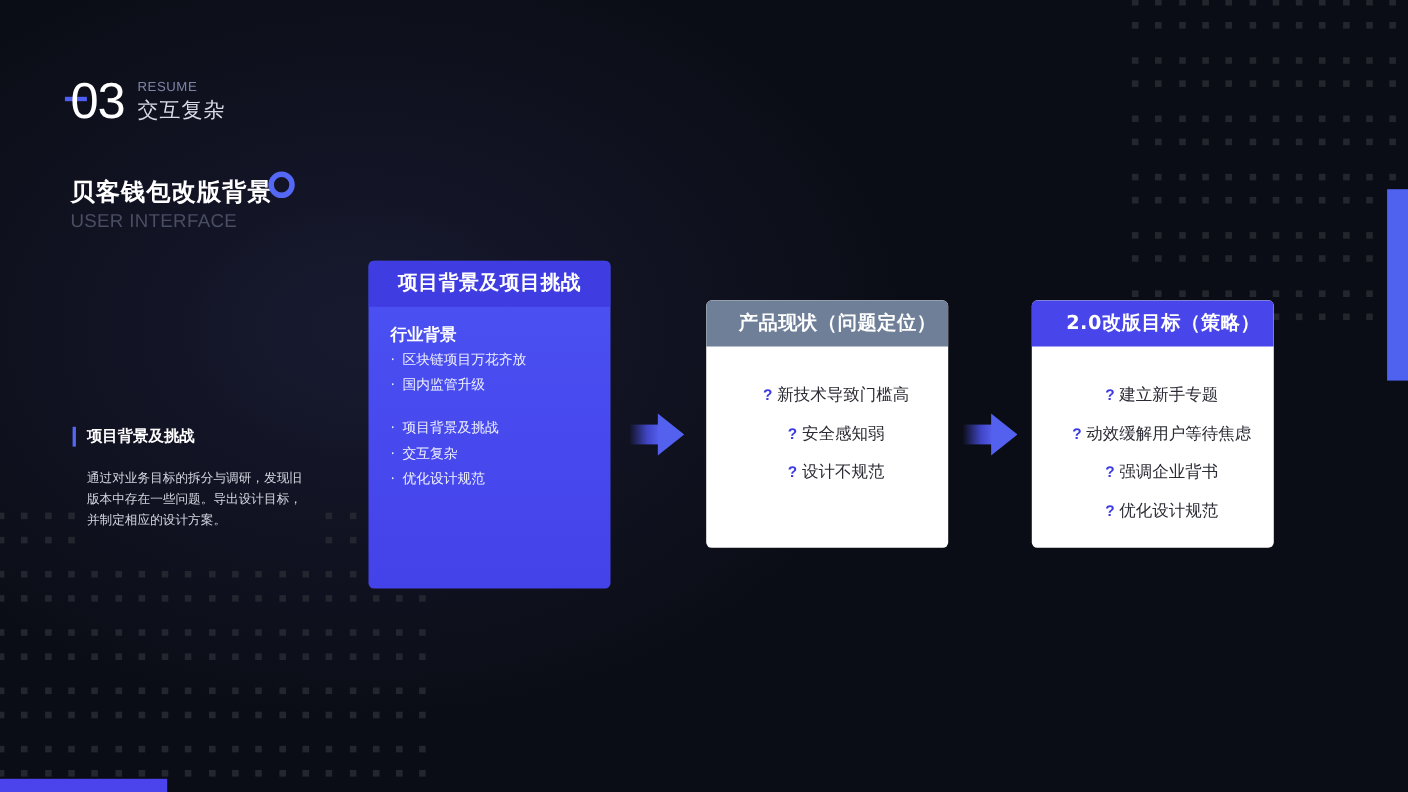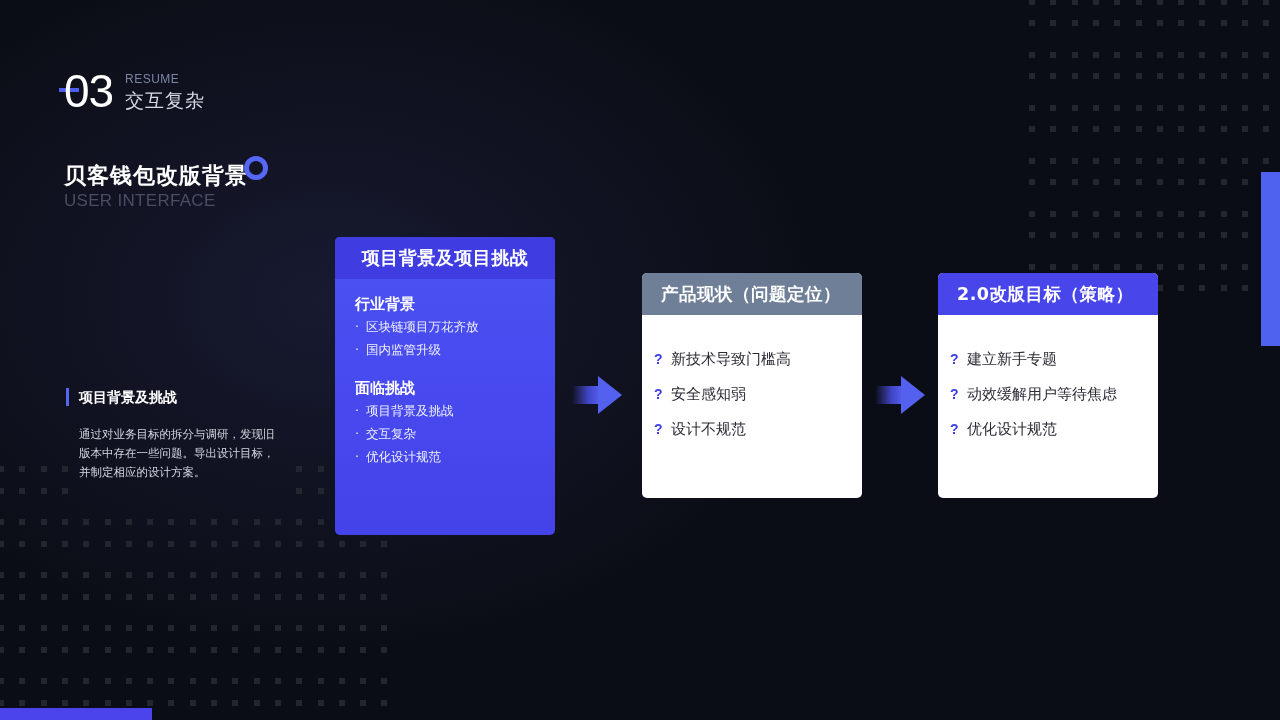--- a/index.html
+++ b/index.html
@@ -32,21 +32,21 @@
 
   
   .card { position: absolute; border-radius: 5px; overflow: hidden; }
   .card-1 { left: 335px; top: 237px; width: 220px; height: 298px; background: linear-gradient(180deg, #4b52f3 0%, #4442e9 100%); }
   .card-1 .card-head { height: 42px; background: #3f3de2; color: #fff; font-size: 18px; font-weight: bold; text-align: center; line-height: 42px; letter-spacing: 0.5px;}
   .card-1 .group-title { font-size: 15px; font-weight: bold; color: #ffffff; margin: 14px 0 0 20px; line-height: 22px; }
   .card-1 .item { font-size: 12.5px; color: #eef0ff; margin-left: 20px; line-height: 23px; }
   .card-1 .item .bullet { display: inline-block; width: 11px; }
   .card-1 .group-2 { margin-top: 16px; }
 
-  .card-w { background: #ffffff; width: 220px; height: 225px; top: 273px; }
+  .card-w { background: #ffffff; width: 220px; height: 225px; top: 273px; text-align: center; }
   .card-2 { left: 642px; }
   .card-3 { left: 938px; }
   .card-w .card-head { height: 42px; color: #fff; font-size: 17.5px; font-weight: bold; line-height: 42px; padding-left: 19px; letter-spacing: 0.5px; white-space: nowrap; }
   .card-2 .card-head { background: #6f7f98; }
   .card-3 .card-head { background: #4846ea; }
   .card-w .list { margin-top: 27px; }
   .card-w .q-item { font-size: 15px; color: #2b2b35; line-height: 35px; padding-left: 12px; white-space: nowrap; }
   .card-w .q-icon { display: inline-block; width: 17px; color: #3b3ae6; font-weight: bold; font-size: 14px; font-family: "Liberation Sans", sans-serif; }
 
   .arrow { position: absolute; width: 50px; height: 40px; }
@@ -384,21 +384,20 @@
 <div class="side-desc">通过对业务目标的拆分与调研，发现旧版本中存在一些问题。导出设计目标，并制定相应的设计方案。</div>
 
 <div class="card card-1">
   <div class="card-head">项目背景及项目挑战</div>
   <div>
     <div class="group-title">行业背景</div>
     <div class="item"><span class="bullet">·</span><span>区块链项目万花齐放</span></div>
     <div class="item"><span class="bullet">·</span><span>国内监管升级</span></div>
   </div>
   <div class="group-2">
-    <div class="group-title">面临挑战</div>
     <div class="item"><span class="bullet">·</span><span>项目背景及挑战</span></div>
     <div class="item"><span class="bullet">·</span><span>交互复杂</span></div>
     <div class="item"><span class="bullet">·</span><span>优化设计规范</span></div>
   </div>
 </div>
 
 <svg class="arrow arrow-1" viewBox="0 0 50 40">
   <defs>
     <linearGradient id="ag1" x1="0" y1="0" x2="1" y2="0">
       <stop offset="0" stop-color="#4a4fe0" stop-opacity="0"></stop>
@@ -429,18 +428,19 @@
   </defs>
   <rect x="0" y="11" width="28" height="18" fill="url(#ag2)"></rect>
   <polygon points="26,1 50,20 26,39" fill="#5361ee"></polygon>
 </svg>
 
 <div class="card card-w card-3">
   <div class="card-head">2.0改版目标（策略）</div>
   <div class="list">
     <div class="q-item"><span class="q-icon">?</span><span>建立新手专题</span></div>
     <div class="q-item"><span class="q-icon">?</span><span>动效缓解用户等待焦虑</span></div>
+    <div class="q-item"><span class="q-icon">?</span><span>强调企业背书</span></div>
     <div class="q-item"><span class="q-icon">?</span><span>优化设计规范</span></div>
   </div>
 </div>
 
 <div class="bar-right"></div>
 <div class="bar-bottom"></div>
 
 </body></html>

